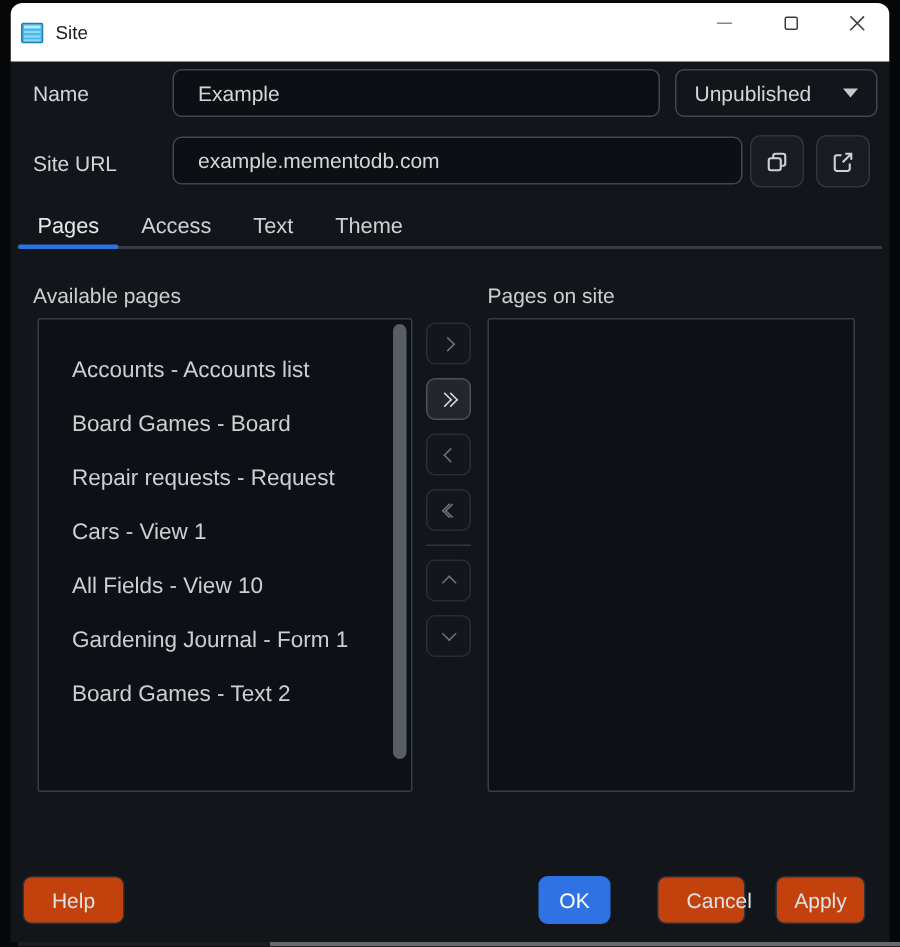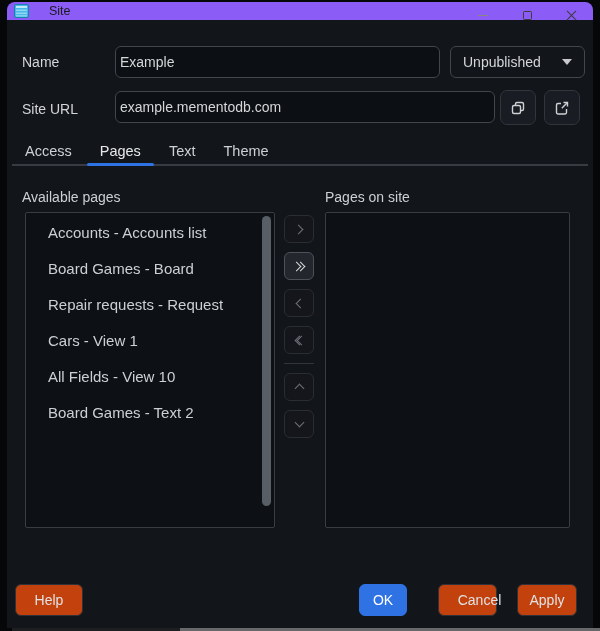--- a/index.html
+++ b/index.html
@@ -12,23 +12,23 @@
   }
   
   .window {
     position:absolute; left:7px; top:2px; width:586px; height:626px;
     background:#12151a;
     border-radius:8px 8px 0 0;
     overflow:hidden;
   }
   
   .titlebar {
-    position:absolute; left:0; top:0; right:0; height:18px;
-    background:#8b5cf6;
-    display:flex; align-items:center;gap:12px;
+    position:absolute; left:0; top:0; right:0; height:39px;
+    background:#ffffff;
+    display:flex; align-items:center;
   }
   .titlebar-icon { width:15px; height:14px; margin-left:7px; }
   .titlebar-title {
     margin-left:8px; font-size:12.5px; color:#1b1b1b;
   }
   .win-controls {
     position:absolute; right:0; top:0; height:26px; display:flex;
   }
   .win-btn { width:44px; height:26px; display:flex; align-items:center; justify-content:center; }
   .min-glyph { width:10px; height:0; border-top:1.2px solid #8a887e; }
@@ -39,21 +39,21 @@
     background:#3c3c3c;
   }
   .close-glyph::before { transform:rotate(45deg); }
   .close-glyph::after  { transform:rotate(-45deg); }
   
   .field-label { position:absolute; font-size:14px; color:#d3d5d8; }
   .text-input {
     position:absolute; height:32px;
     background:#0c0f13; border:1px solid #42464d; border-radius:6px;
     color:#d4d6d8; font-size:14px; font-family:"Liberation Sans",sans-serif;
-    padding:0 4px; outline:none;
+    padding:0 16px; outline:none;
   }
   #name-label { left:15px; top:52px; }
   #name-input { left:108px; top:44px; width:325px; }
   .select-box {
     position:absolute; left:443px; top:44px; width:135px; height:32px;
     background:#12151a; border:1px solid #42464d; border-radius:6px;
     display:flex; align-items:center; padding:0 12px;
     color:#d4d6d8; font-size:14px; cursor:default;
   }
   .select-box .caret {
@@ -88,21 +88,21 @@
   }
   
   .panel-label { position:absolute; top:187px; font-size:14px; color:#cdd0d2; }
   #avail-label { left:15px; }
   #onsite-label { left:318px; }
   .listbox {
     position:absolute; top:210px; height:316px;
     background:#0d1015; border:1px solid #383c43; border-radius:2px;
     overflow:hidden;
   }
-  #avail-list { left:18px; width:250px; padding-top:2px; }
+  #avail-list { left:18px; width:250px; padding-top:16px; }
   #onsite-list { left:318px; width:245px; }
   .list-item {
     height:36px; line-height:36px; padding-left:22px;
     font-size:15px; color:#ccd0d3; white-space:nowrap; cursor:pointer;
   }
   .scrollbar {
     position:absolute; right:3px; top:1px; bottom:1px; width:9px;
   }
   .scroll-thumb {
     position:absolute; left:0; top:2px; width:9px; height:290px;
@@ -183,36 +183,37 @@
   </div>
   <div class="icon-btn" id="ext-btn">
     <svg width="16" height="16" viewBox="0 0 16 16" fill="none" stroke-width="1.4">
       <path d="M12.5 9 v3.5 a1.5 1.5 0 0 1 -1.5 1.5 H4 a1.5 1.5 0 0 1 -1.5 -1.5 V5 a1.5 1.5 0 0 1 1.5 -1.5 H7"></path>
       <path d="M9.5 2.5 h4 v4"></path>
       <path d="M13.2 2.8 L7.8 8.2"></path>
     </svg>
   </div>
 
   <div class="tabs">
+    <div class="tab active">Pages</div>
     <div class="tab">Access</div>
-    <div class="tab active">Pages</div>
     <div class="tab">Text</div>
     <div class="tab">Theme</div>
   </div>
 
   <div class="panel-label" id="avail-label">Available pages</div>
   <div class="panel-label" id="onsite-label">Pages on site</div>
 
   <div class="listbox" id="avail-list">
     <div>
         <div class="list-item">Accounts - Accounts list</div>
         <div class="list-item">Board Games - Board</div>
         <div class="list-item">Repair requests - Request</div>
         <div class="list-item">Cars - View 1</div>
         <div class="list-item">All Fields - View 10</div>
+        <div class="list-item">Gardening Journal - Form 1</div>
         <div class="list-item">Board Games - Text 2</div>
       </div>
     <div class="scrollbar">
       <div class="scroll-thumb"></div>
     </div>
   </div>
 
   <div class="listbox" id="onsite-list">
     <div></div>
   </div>

